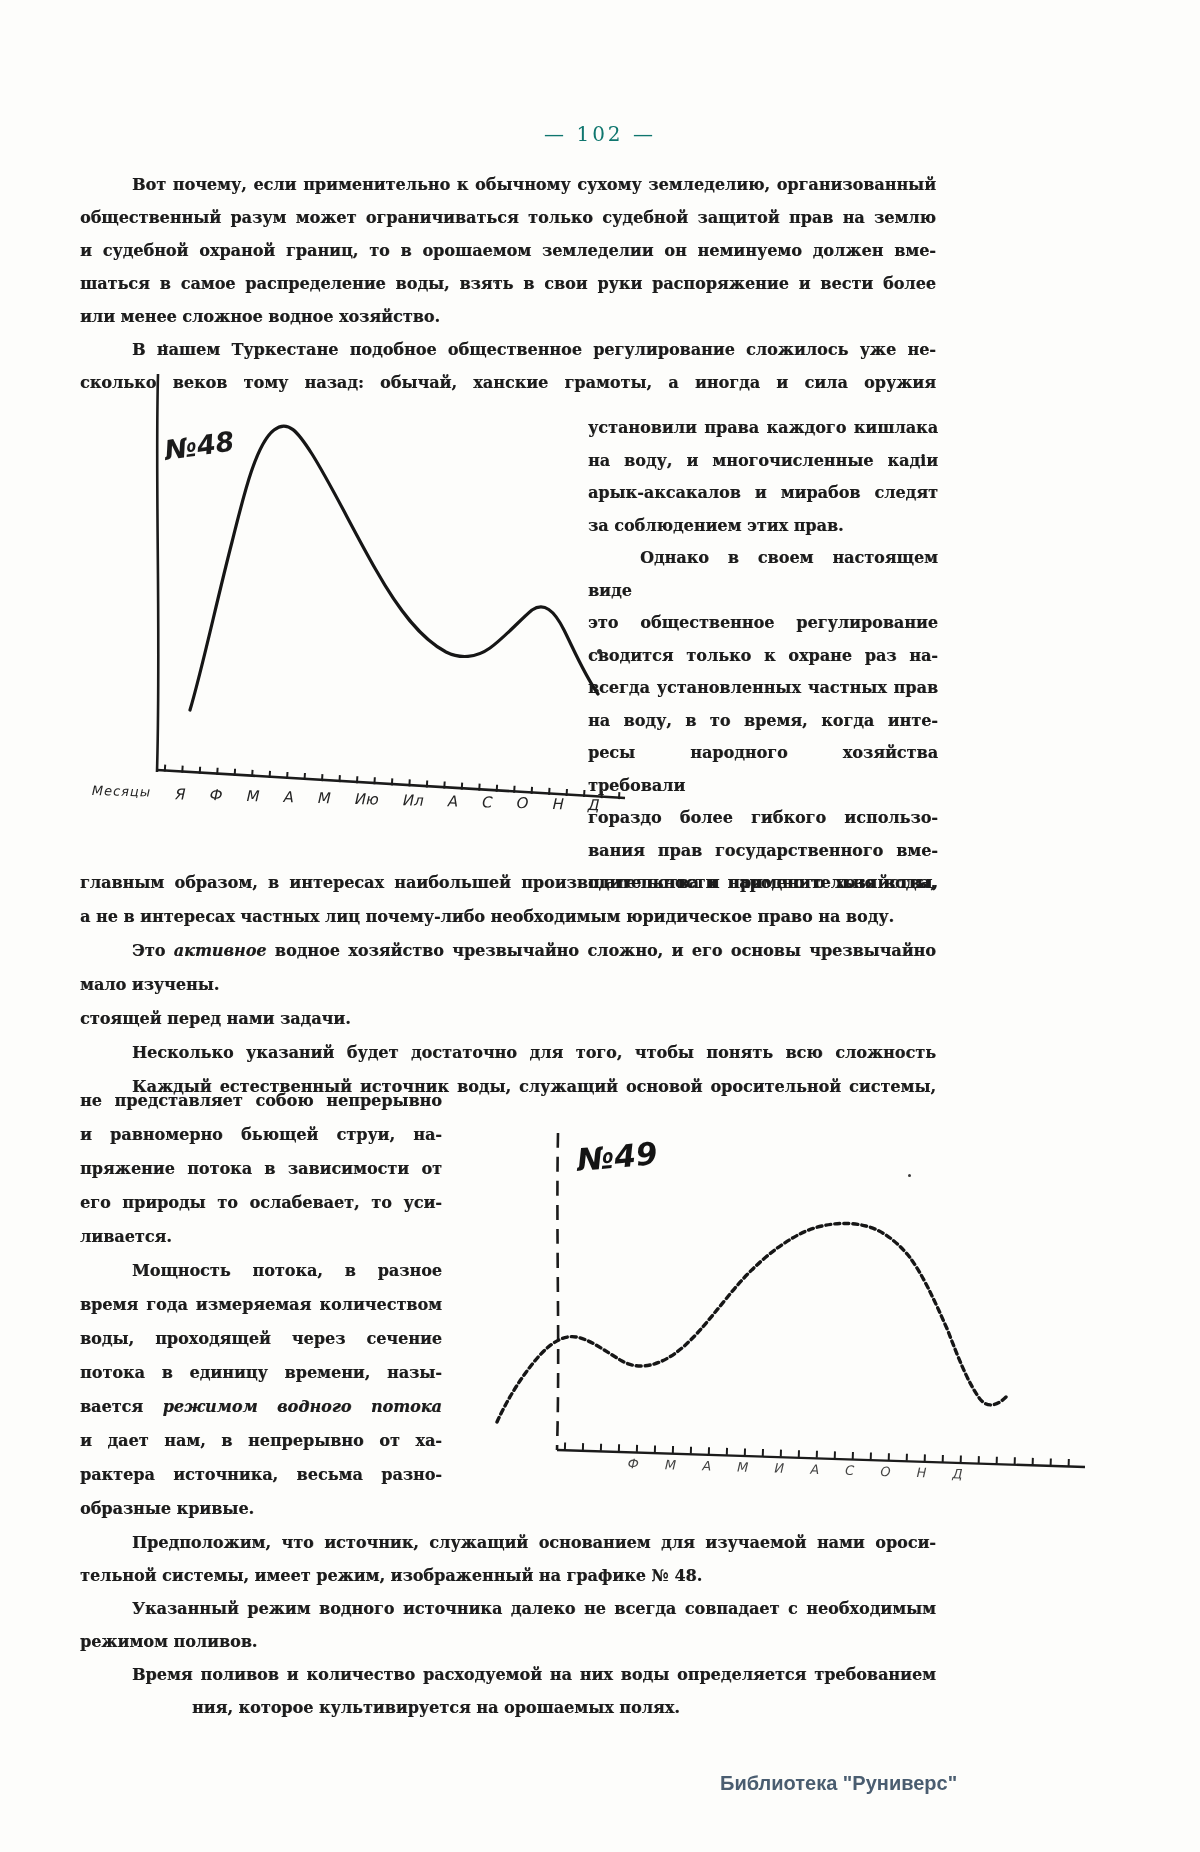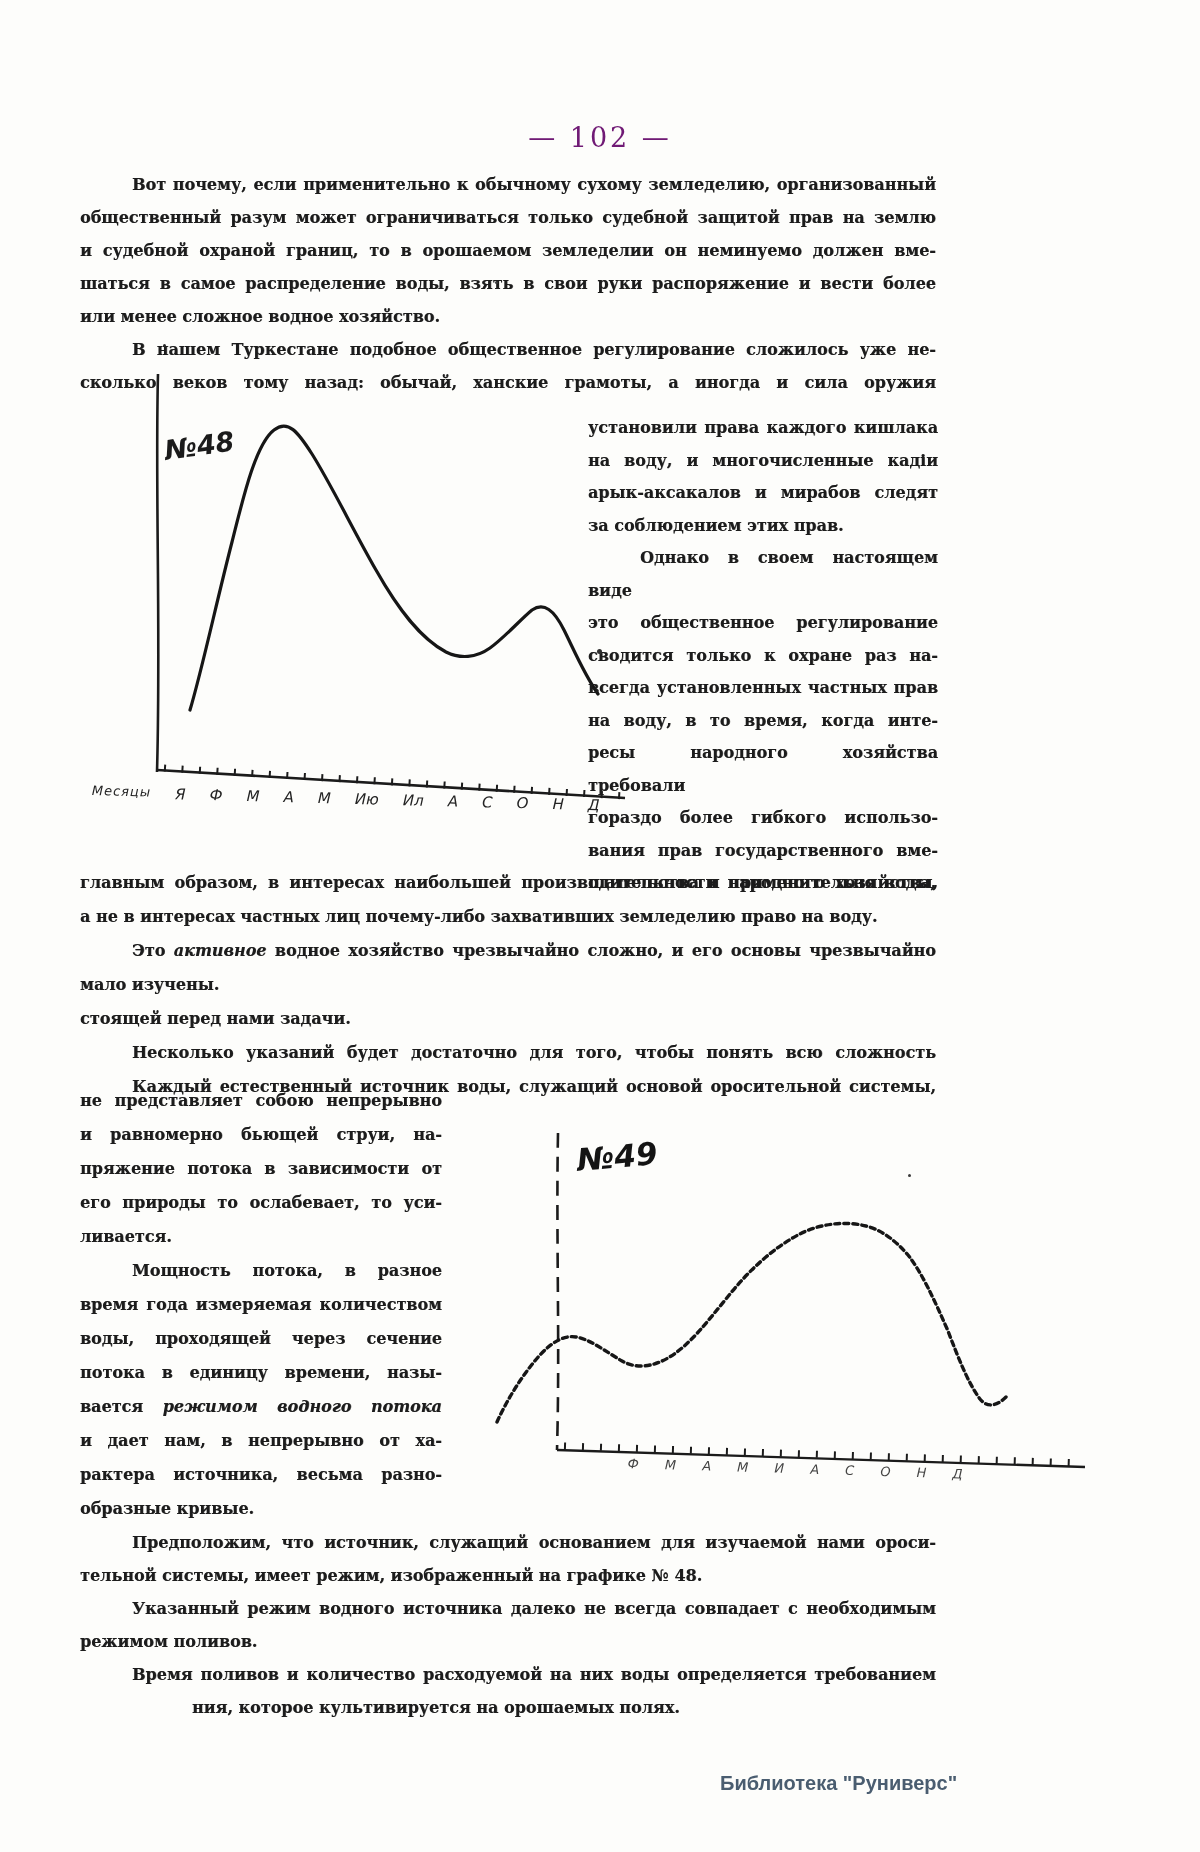--- a/index.html
+++ b/index.html
@@ -1,19 +1,19 @@
 <!DOCTYPE html>
 <html><head>
 <meta charset="utf-8">
 <style>
   html,body{margin:0;padding:0;background:#e8e8e8;}
   .page{position:relative;width:1200px;height:1852px;background:#fdfdfb;overflow:hidden;
         font-family:"DejaVu Serif",serif;color:#1c1c1c;}
   .pageno{position:absolute;top:122px;left:0;width:1200px;text-align:center;
-          font-size:27px;letter-spacing:3px;color:#701a75;}
+          font-size:20px;letter-spacing:3px;color:#0f766e;}
   .tblock{position:absolute;font-size:16px;color:#1c1c1c;
           text-shadow:0.4px 0 0 rgba(25,25,25,0.55);font-weight:bold;}
   .tblock .line{text-align:justify;text-align-last:justify;}
   .tblock .ll{text-align-last:left;}
   .tblock .ind{text-indent:52px;}
   .tblock .ind2{text-indent:112px;}
   .it{font-style:italic;}
   .lh33 .line{line-height:33px;}
   .lh325 .line{line-height:32.5px;}
   .lh34 .line{line-height:34px;}
@@ -96,21 +96,21 @@
       <div class="line">всегда установленных частных прав</div>
       <div class="line">на воду, в то время, когда инте-</div>
       <div class="line">ресы народного хозяйства требовали</div>
       <div class="line">гораздо более гибкого использо-</div>
       <div class="line">вания прав государственного вме-</div>
       <div class="line">шательства и применительно воды,</div>
     </div>
 
   <div class="tblock blk-mid lh34">
       <div class="line">главным образом, в интересах наибольшей производительности народного хозяйства,</div>
-      <div class="line ll">а не в интересах частных лиц почему-либо захвативших земледелию право на воду.</div>
+      <div class="line ll">а не в интересах частных лиц почему-либо необходимым юридическое право на воду.</div>
       <div class="line ind"><span>Это </span><span class="it">активное</span><span> водное хозяйство чрезвычайно сложно, и его основы чрезвычайно</span></div>
       <div class="line ll">мало изучены.</div>
       <div class="line ll">стоящей перед нами задачи.</div>
       <div class="line ind">Несколько указаний будет достаточно для того, чтобы понять всю сложность</div>
       <div class="line ind">Каждый естественный источник воды, служащий основой оросительной системы,</div>
     </div>
 
   <div class="tblock col-left lh34">
       <div class="line">не представляет собою непрерывно</div>
       <div class="line">и равномерно бьющей струи, на-</div>

